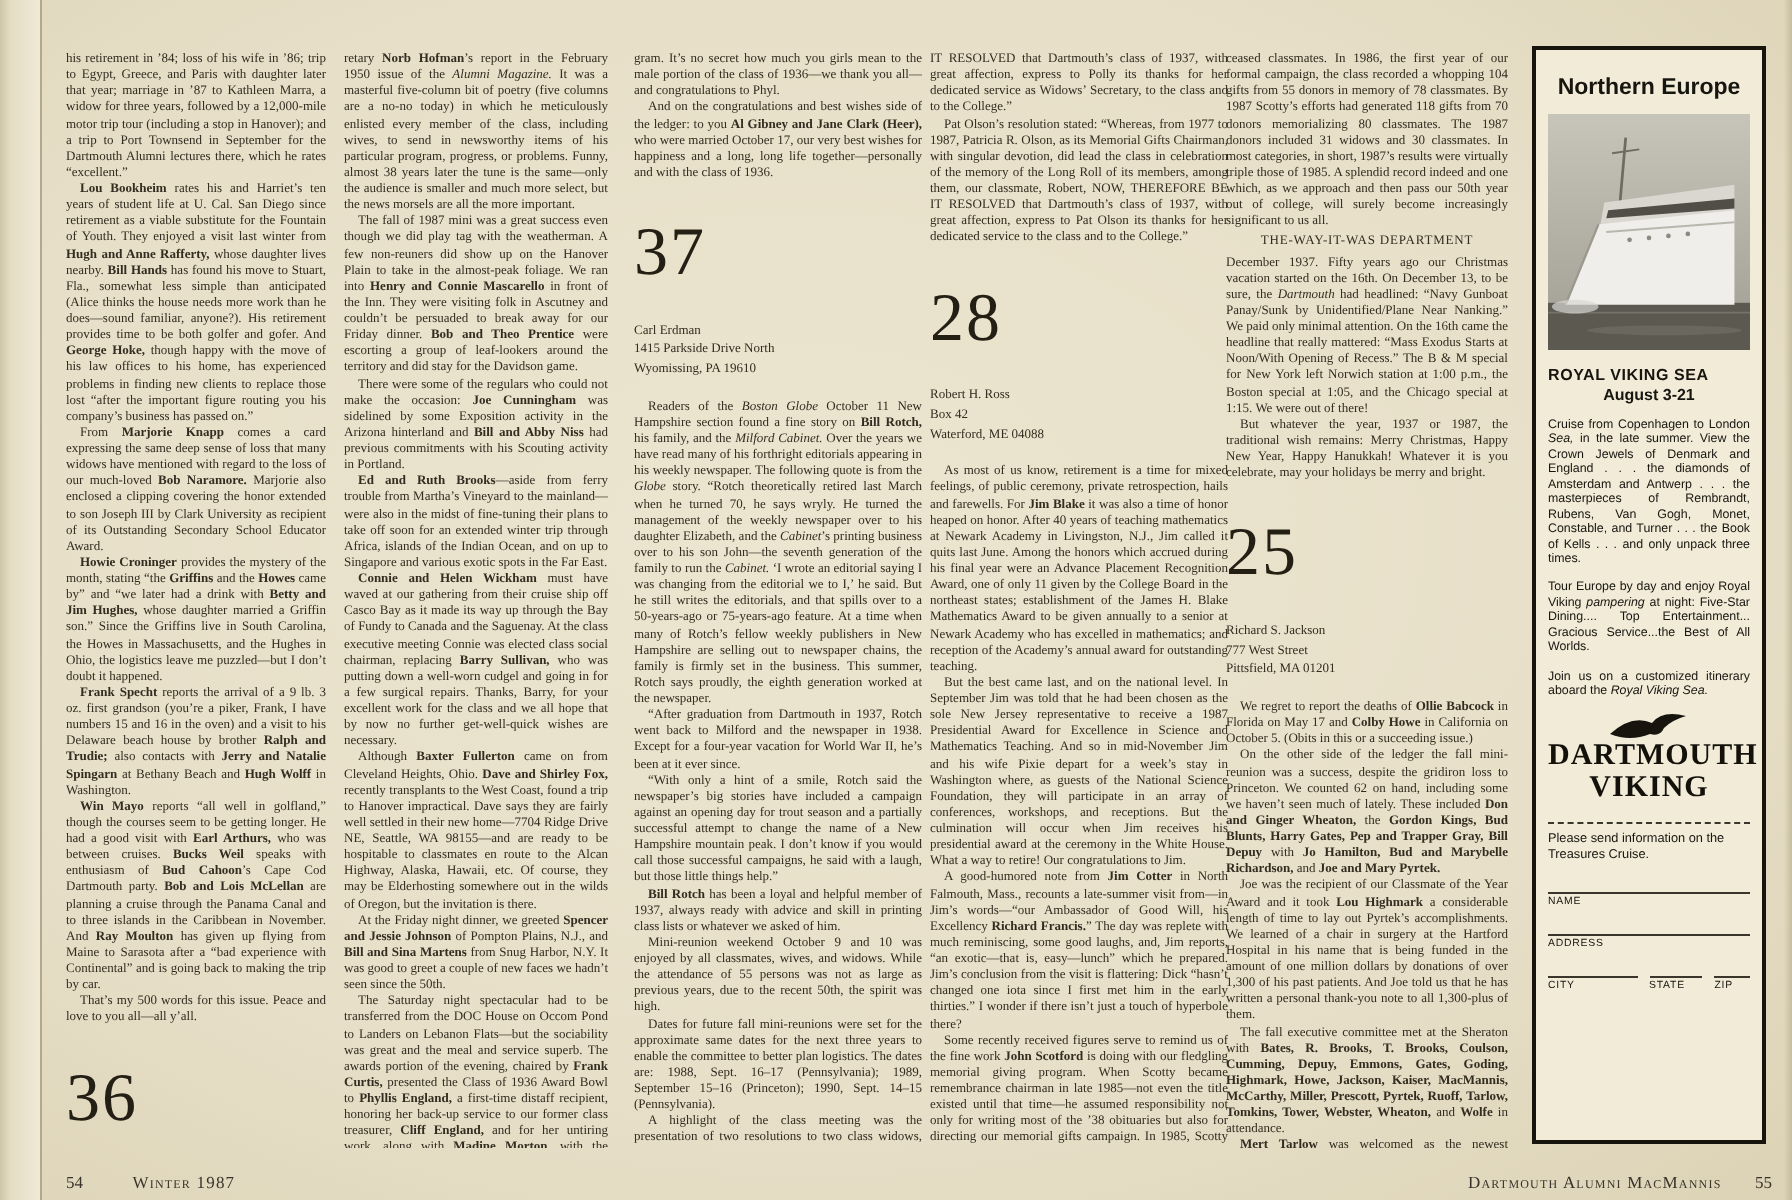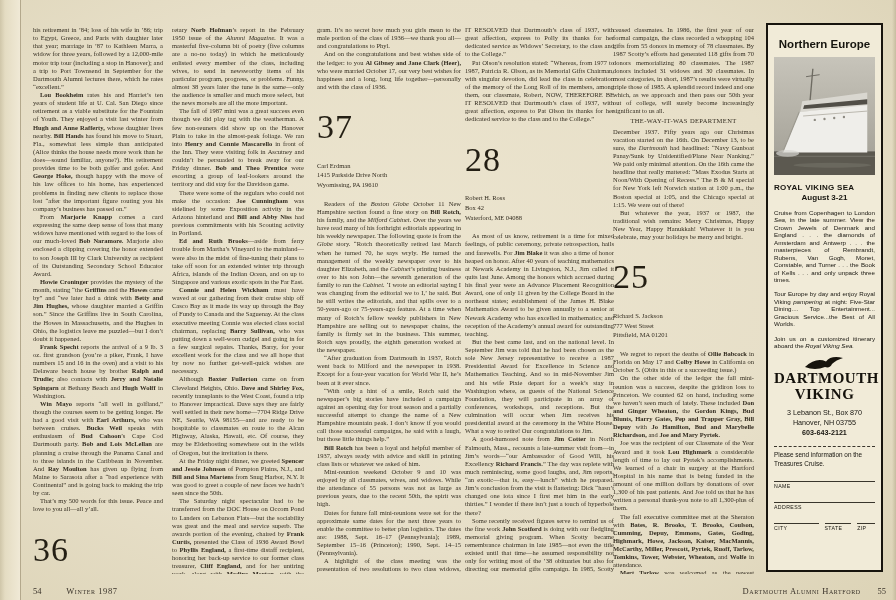--- a/index.html
+++ b/index.html
@@ -168,41 +168,36 @@
   <p class="ad-body">Join us on a customized itinerary aboard the <i>Royal Viking Sea.</i></p>
 
   <svg class="bird" viewBox="0 0 88 32">
     <path d="M4 24 Q26 4 46 13 Q56 0 80 6 Q66 10 58 18 Q54 27 44 24 Q24 32 4 24 Z" fill="#17140d"></path>
   </svg>
 
   <div class="agency">
     <div>DARTMOUTH</div>
     <div>VIKING</div>
   </div>
-  <div class="agency-addr">
-    <div>3 Lebanon St., Box 870</div>
-    <div>Hanover, NH 03755</div>
-    <div class="phone">603-643-2121</div>
-  </div>
 
   <div class="coupon">
     <p class="coupon-text">Please send information on the Treasures Cruise.</p>
     <div class="field">NAME</div>
     <div class="field">ADDRESS</div>
     <div class="field-row">
       <div class="field f-city">CITY</div>
       <div class="field f-state">STATE</div>
       <div class="field f-zip">ZIP</div>
     </div>
 
   </div>
 </div>
 
 <div class="footer footer-left">
   <span class="pn">54</span>
   <span class="lbl">Winter 1987</span>
 </div>
 <div class="footer footer-right">
-  <span class="lbl">Dartmouth Alumni Hartford</span>
+  <span class="lbl">Dartmouth Alumni MacMannis</span>
   <span class="pn">55</span>
 </div>
 
 <div class="scan-edge-right"></div>
 
 </body></html>

